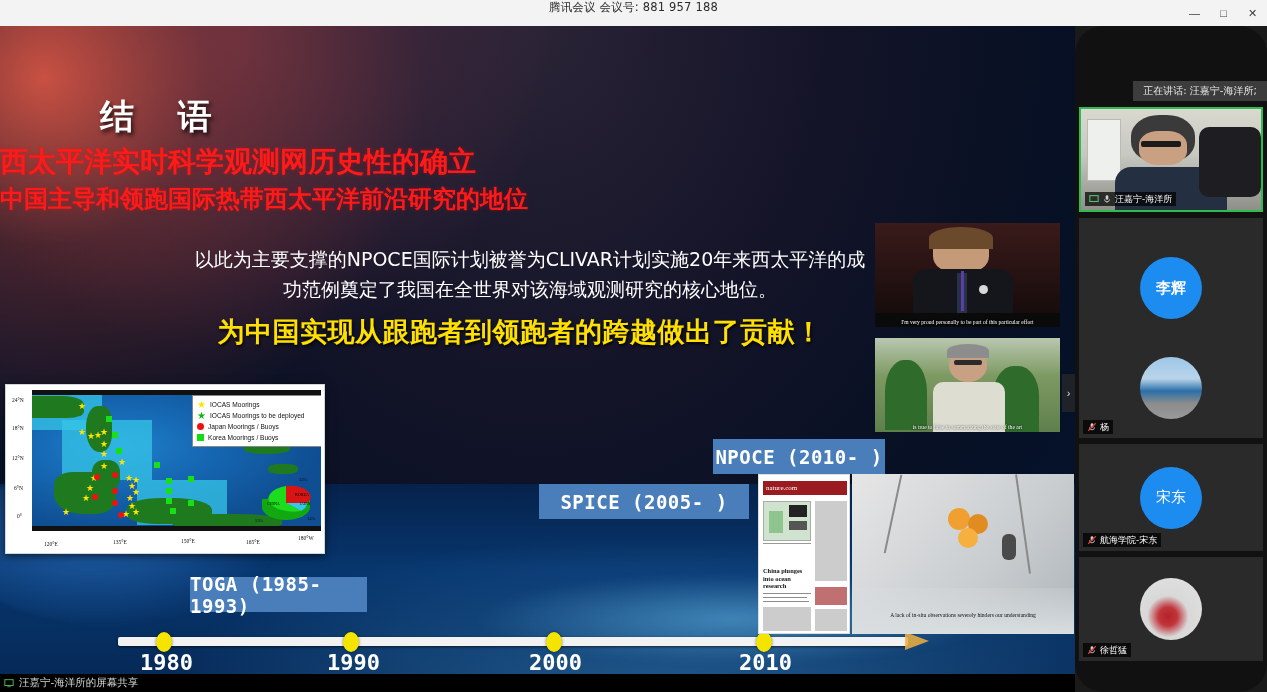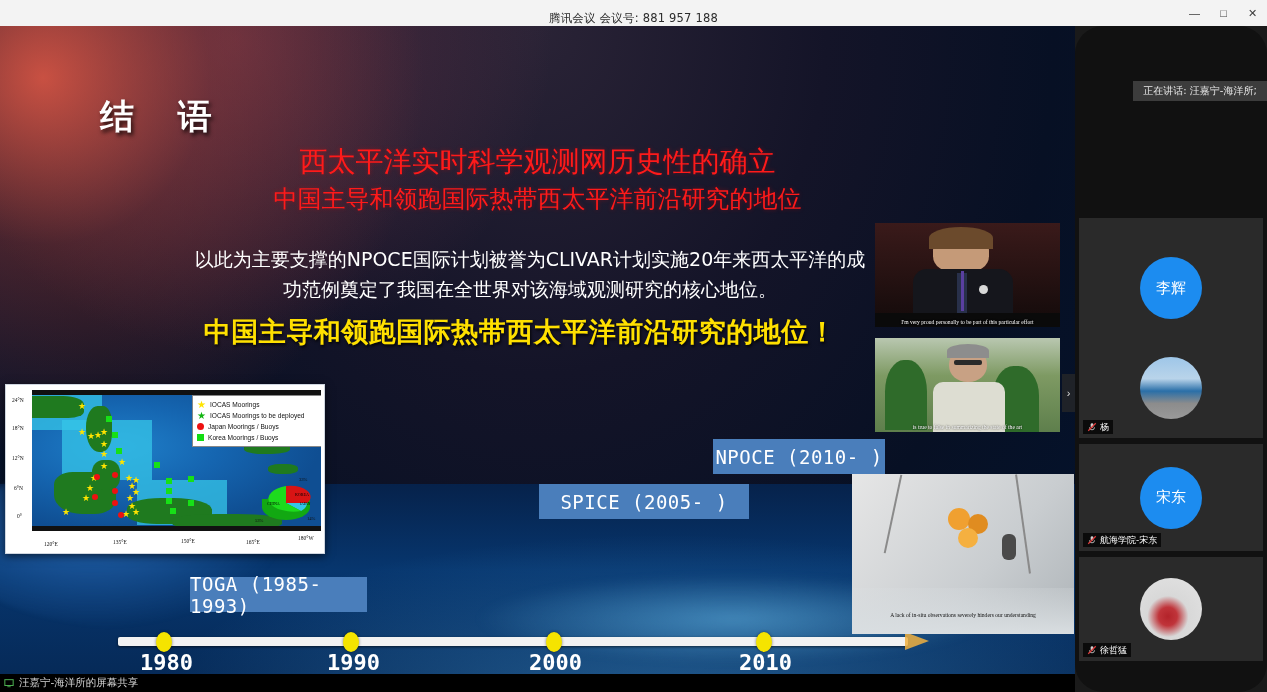--- a/index.html
+++ b/index.html
@@ -2,21 +2,21 @@
 <html><head>
 <meta charset="utf-8">
 <style>
   * { box-sizing: border-box; margin:0; padding:0; }
   html,body { width:1267px; height:692px; overflow:hidden; background:#111; }
   body { font-family:"Liberation Sans","DejaVu Sans",sans-serif; }
 
   
   #app { position:relative; width:1267px; height:692px; background:#1a1a1a; }
   #titlebar { position:absolute; left:0; top:0; width:1267px; height:26px;
-              background:#f3f3f3; display:flex; align-items:flex-end; justify-content:center; }
+              background:#f3f3f3; display:flex; align-items:flex-start; justify-content:center; }
   #titlebar .title { font-size:11.5px; color:#2b2b2b; letter-spacing:.2px; }
   #winbtns { position:absolute; right:0; top:0; height:26px; display:flex; }
   #winbtns div { width:29px; height:26px; display:flex; align-items:center; justify-content:center;
                  font-size:11px; color:#3a3a3a; }
 
   
   #stage { position:absolute; left:0; top:26px; width:1075px; height:666px; background:#000; }
   #slide { position:absolute; left:0; top:0; width:1075px; height:648px; overflow:hidden;
            background:
              radial-gradient(circle at 4% 8%, rgba(230,90,70,.85) 0%, rgba(190,70,60,.35) 14%, rgba(0,0,0,0) 32%),
@@ -33,21 +33,21 @@
           background:radial-gradient(ellipse at 40% 40%, rgba(60,140,230,.55), rgba(10,50,110,0) 70%);
           filter:blur(2px); }
   #glow { position:absolute; left:44%; bottom:10px; width:520px; height:90px;
           background:radial-gradient(ellipse at center, rgba(120,210,255,.45), rgba(0,0,0,0) 70%); filter:blur(4px); }
 
   .cn { font-family:"DejaVu Sans","Liberation Sans",sans-serif; }
 
   #slide-title { position:absolute; left:100px; top:68px; font-size:34px; font-weight:bold;
                  color:#fff; letter-spacing:16px; text-shadow:2px 3px 4px rgba(0,0,0,.8); }
 
-  .headline { position:absolute; width:100%; text-align:center; color:#ff1a1a; font-weight:normal;
+  .headline { position:absolute; width:100%; text-align:left; color:#ff1a1a; font-weight:bold;
               text-shadow:0 0 4px rgba(255,0,0,.35); }
   #hl1 { top:117px; font-size:28px; }
   #hl2 { top:157px; font-size:24px; }
 
   #body-text { position:absolute; left:190px; top:218px; width:680px; text-align:center;
                color:#ffffff; font-size:19px; line-height:30px; }
 
   #yellow-line { position:absolute; left:160px; top:288px; width:720px; text-align:center;
                  color:#ffe000; font-size:27px; font-weight:bold; letter-spacing:.5px;
                  text-shadow:1px 2px 3px rgba(0,0,0,.85); }
@@ -70,21 +70,21 @@
   .pt { position:absolute; border-radius:50%; }
   .sq { position:absolute; }
   .axlab { position:absolute; font-size:5.5px; color:#111; font-family:"Liberation Serif",serif; }
   #legend { position:absolute; left:160px; top:5px; width:158px; background:#fff; border:1px solid #888;
             padding:3px 4px; }
   #legend .row { display:flex; align-items:center; gap:4px; height:11px; }
   #legend .row span.lbl { font-size:6.6px; color:#111; font-family:"Liberation Sans",sans-serif; }
   #pie { position:absolute; right:4px; bottom:6px; width:62px; height:50px; }
 
   
-  .tl-box { position:absolute; background:#4a7ebb; color:#fff; font-weight:normal; font-size:19px;
+  .tl-box { position:absolute; background:#4a7ebb; color:#fff; font-weight:bold; font-size:19px;
             display:flex; align-items:center; justify-content:center; letter-spacing:.5px;
             font-family:"DejaVu Sans Mono","Liberation Sans",sans-serif; }
   #tl-line { position:absolute; left:118px; top:611px; width:790px; height:9px; background:#f2f2f2;
              border-radius:2px; box-shadow:0 1px 3px rgba(0,0,0,.6); }
   .tl-dot { position:absolute; width:16px; height:20px; border-radius:50%; background:#f5e400;
             box-shadow:0 0 3px rgba(0,0,0,.5); }
   .tl-year { position:absolute; top:624px; color:#fff; font-weight:bold; font-size:22px;
              font-family:"DejaVu Sans Mono","Liberation Sans",sans-serif; }
   #tl-arrow { position:absolute; left:905px; top:606px; width:0; height:0;
               border-top:9px solid transparent; border-bottom:9px solid transparent;
@@ -154,21 +154,21 @@
       <div id="wave"></div>
       <div id="glow"></div>
 
       <div id="slide-title" class="cn">结 语</div>
 
       <div class="headline cn" id="hl1">西太平洋实时科学观测网历史性的确立</div>
       <div class="headline cn" id="hl2">中国主导和领跑国际热带西太平洋前沿研究的地位</div>
 
       <div id="body-text" class="cn">以此为主要支撑的NPOCE国际计划被誉为CLIVAR计划实施20年来西太平洋的成功范例奠定了我国在全世界对该海域观测研究的核心地位。</div>
 
-      <div id="yellow-line" class="cn">中国主导和领跑国际热带西太平洋前沿研究的地位！</div>
+      <div id="yellow-line" class="cn">为中国实现从跟跑者到领跑者的跨越做出了贡献！</div>
 
 
       <div id="map">
         <div id="map-inner">
 
           <div class="shelf" style="left:0;top:0;width:70px;height:40px;"></div>
           <div class="shelf" style="left:30px;top:30px;width:90px;height:60px;"></div>
           <div class="shelf" style="left:105px;top:90px;width:90px;height:45px;"></div>
 
           <div class="landmass" style="left:0;top:6px;width:52px;height:22px;border-radius:0 40% 30% 0;"></div>
@@ -301,20 +301,38 @@
         <div style="position:absolute;inset:0;background:linear-gradient(to bottom,#b9c7b0 0%,#7e9a63 40%,#5e7f4c 100%);"></div>
         <div style="position:absolute;left:10px;top:22px;width:42px;height:70px;background:#2f6b2a;border-radius:45% 45% 0 0;"></div>
         <div style="position:absolute;left:118px;top:28px;width:46px;height:66px;background:#2f6b2a;border-radius:45% 45% 0 0;"></div>
         <div style="position:absolute;left:74px;top:10px;width:38px;height:34px;border-radius:48%;background:#c8a184;"></div>
         <div style="position:absolute;left:72px;top:6px;width:42px;height:14px;border-radius:50% 50% 0 0;background:#8d8d8d;"></div>
         <div style="position:absolute;left:79px;top:22px;width:28px;height:5px;background:#2a2a2a;border-radius:2px;"></div>
         <div style="position:absolute;left:58px;top:44px;width:72px;height:50px;background:#ddddd2;border-radius:10px 10px 0 0;"></div>
         <div class="cap">is true to false in summarizing the state of the art</div>
       </div>
 
+      <div class="embed" id="clip">
+        <div id="nature-hdr">
+          <span>nature.com</span>
+        </div>
+        <div style="position:absolute;left:4px;top:26px;width:48px;height:40px;background:#cfe3cf;border:1px solid #aaa;"></div>
+        <div style="position:absolute;left:10px;top:36px;width:14px;height:22px;background:#8ec58e;"></div>
+        <div style="position:absolute;left:30px;top:30px;width:18px;height:12px;background:#222;"></div>
+        <div style="position:absolute;left:30px;top:46px;width:18px;height:9px;background:#555;"></div>
+        <div style="position:absolute;left:4px;top:68px;width:48px;height:1px;background:#999;"></div>
+        <div id="clip-title">China plunges into ocean research</div>
+        <div class="clipblock" style="left:4px;top:118px;width:48px;height:1px;"></div>
+        <div class="clipblock" style="left:4px;top:122px;width:44px;height:1px;"></div>
+        <div class="clipblock" style="left:4px;top:126px;width:46px;height:1px;"></div>
+        <div class="clipblock" style="left:4px;top:132px;width:48px;height:24px;opacity:.45;"></div>
+        <div class="clipblock" style="left:56px;top:26px;width:32px;height:80px;opacity:.45;"></div>
+        <div class="clipblock" style="left:56px;top:112px;width:32px;height:18px;background:#c07070;"></div>
+        <div class="clipblock" style="left:56px;top:134px;width:32px;height:22px;opacity:.45;"></div>
+      </div>
 
       <div class="embed" id="mooring">
         <div style="position:absolute;left:0;top:0;width:100%;height:100%;background:linear-gradient(130deg,#e6e6e6,#c9cdd0 60%,#aeb4b8);"></div>
         <div style="position:absolute;left:96px;top:34px;width:22px;height:22px;border-radius:50%;background:#f0a030;"></div>
         <div style="position:absolute;left:116px;top:40px;width:20px;height:20px;border-radius:50%;background:#e08c20;"></div>
         <div style="position:absolute;left:106px;top:54px;width:20px;height:20px;border-radius:50%;background:#f5b040;"></div>
         <div style="position:absolute;left:150px;top:60px;width:14px;height:26px;border-radius:6px;background:#4a4a4a;"></div>
         <div style="position:absolute;left:40px;top:0;width:2px;height:80px;background:#8a8a8a;transform:rotate(12deg);"></div>
         <div style="position:absolute;left:170px;top:0;width:2px;height:100px;background:#8a8a8a;transform:rotate(-8deg);"></div>
         <div style="position:absolute;left:0;bottom:0;width:100%;height:46px;background:linear-gradient(to bottom,rgba(220,225,228,.2),#d9dee1);"></div>
@@ -330,22 +348,42 @@
         <rect x="4" y="10" width="4" height="1" fill="#4caf50"></rect>
       </svg>
       <span class="txt cn">汪嘉宁-海洋所的屏幕共享</span>
     </div>
   </div>
 
   <div id="rail">
 
     <div id="speaking" class="cn">正在讲话: 汪嘉宁-海洋所;</div>
 
-
-    <div class="tile" style="top:192px;height:140px;">
+    <div class="tile active" style="top:81px;height:105px;">
+      <div style="position:absolute;inset:0;background:linear-gradient(to bottom,#d9d9cf 0%,#c7c8c0 45%,#8e8f88 100%);"></div>
+      <div style="position:absolute;left:6px;top:10px;width:34px;height:62px;background:#eef0ee;border:1px solid #b9bbb8;"></div>
+      <div style="position:absolute;left:50px;top:6px;width:64px;height:48px;border-radius:44%;background:#3a3a3a;"></div>
+      <div style="position:absolute;left:58px;top:22px;width:48px;height:34px;border-radius:40%;background:#c9a081;"></div>
+      <div style="position:absolute;left:60px;top:32px;width:40px;height:6px;background:#1b1b1b;border-radius:2px;"></div>
+      <div style="position:absolute;left:34px;top:58px;width:112px;height:48px;background:#243041;border-radius:16px 16px 0 0;"></div>
+      <div style="position:absolute;left:118px;top:18px;width:62px;height:70px;background:#1d1d22;border-radius:10px;"></div>
+      <div class="namebadge">
+        <svg class="micicon" viewBox="0 0 12 12">
+          <rect x="1" y="2" width="10" height="7" fill="none" stroke="#56c271" stroke-width="1.3"></rect>
+        </svg>
+        <svg class="micicon" viewBox="0 0 12 12">
+          <rect x="4.4" y="1.5" width="3.2" height="5.5" rx="1.6" fill="#cfcfcf"></rect>
+          <path d="M3 6.4a3 3 0 0 0 6 0" fill="none" stroke="#cfcfcf" stroke-width="1"></path>
+          <rect x="5.6" y="9" width="0.9" height="1.6" fill="#cfcfcf"></rect>
+        </svg>
+        <span class="nm cn">汪嘉宁-海洋所</span>
+      </div>
+    </div>
+
+    <div class="tile" style="top:192px;height:140px;font-weight:bold;">
       <div class="avatar cn">李辉</div>
       <div class="namebadge">
         <svg class="micicon" viewBox="0 0 12 12">
           <rect x="0" y="0" width="12" height="12" fill="#e87b2a"></rect>
           <circle cx="6" cy="4" r="1.8" fill="#fff"></circle>
           <path d="M2.5 11a3.5 3.5 0 0 1 7 0z" fill="#fff"></path>
         </svg>
         <svg class="micicon" viewBox="0 0 12 12">
           <rect x="4.4" y="1.5" width="3.2" height="5.5" rx="1.6" fill="#cfcfcf"></rect>
           <path d="M3 6.4a3 3 0 0 0 6 0" fill="none" stroke="#cfcfcf" stroke-width="1"></path>

